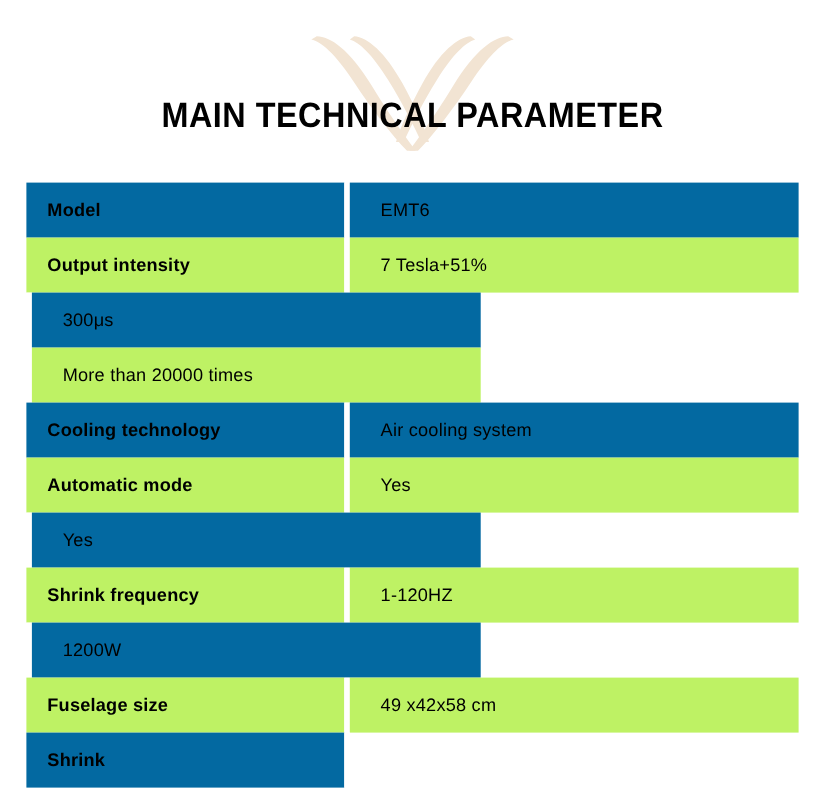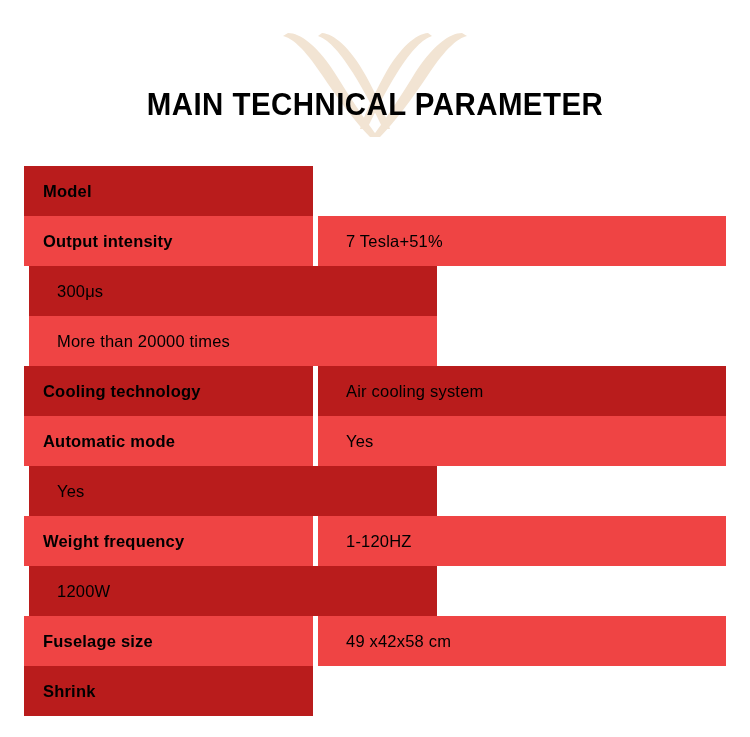--- a/index.html
+++ b/index.html
@@ -87,26 +87,26 @@
 
   .cell-value {
     width: 408px;
     padding-left: 28px;
     font-weight: normal;
     letter-spacing: 0.2px;
   }
 
   .row-shaded .cell-label,
   .row-shaded .cell-value {
-    background: #b91c1c;
+    background: #0369a1;
   }
 
   .row-plain .cell-label,
   .row-plain .cell-value {
-    background: #ef4444;
+    background: #bef264;
   }
 </style>
 </head>
 <body>
 
 <div class="header">
 
   <svg class="ornament" viewBox="0 0 750 166" xmlns="http://www.w3.org/2000/svg" aria-hidden="true">
 
     <path d="M 288 33
@@ -142,20 +142,21 @@
              Z" fill="#f2e4d3"></path>
   </svg>
 
   <div class="title">MAIN TECHNICAL PARAMETER</div>
 </div>
 
 <div class="spec-table" id="spec-table">
     <div class="spec-row row-shaded">
       <div class="cell cell-label">Model</div>
       <div class="cell cell-gap"></div>
+      <div class="cell cell-value">EMT6</div>
     </div>
     <div class="spec-row row-plain">
       <div class="cell cell-label">Output intensity</div>
       <div class="cell cell-gap"></div>
       <div class="cell cell-value">7 Tesla+51%</div>
     </div>
     <div class="spec-row row-shaded">
       <div class="cell cell-gap"></div>
       <div class="cell cell-value">300μs</div>
     </div>
@@ -171,21 +172,21 @@
     <div class="spec-row row-plain">
       <div class="cell cell-label">Automatic mode</div>
       <div class="cell cell-gap"></div>
       <div class="cell cell-value">Yes</div>
     </div>
     <div class="spec-row row-shaded">
       <div class="cell cell-gap"></div>
       <div class="cell cell-value">Yes</div>
     </div>
     <div class="spec-row row-plain">
-      <div class="cell cell-label">Weight frequency</div>
+      <div class="cell cell-label">Shrink frequency</div>
       <div class="cell cell-gap"></div>
       <div class="cell cell-value">1-120HZ</div>
     </div>
     <div class="spec-row row-shaded">
       <div class="cell cell-gap"></div>
       <div class="cell cell-value">1200W</div>
     </div>
     <div class="spec-row row-plain">
       <div class="cell cell-label">Fuselage size</div>
       <div class="cell cell-gap"></div>

